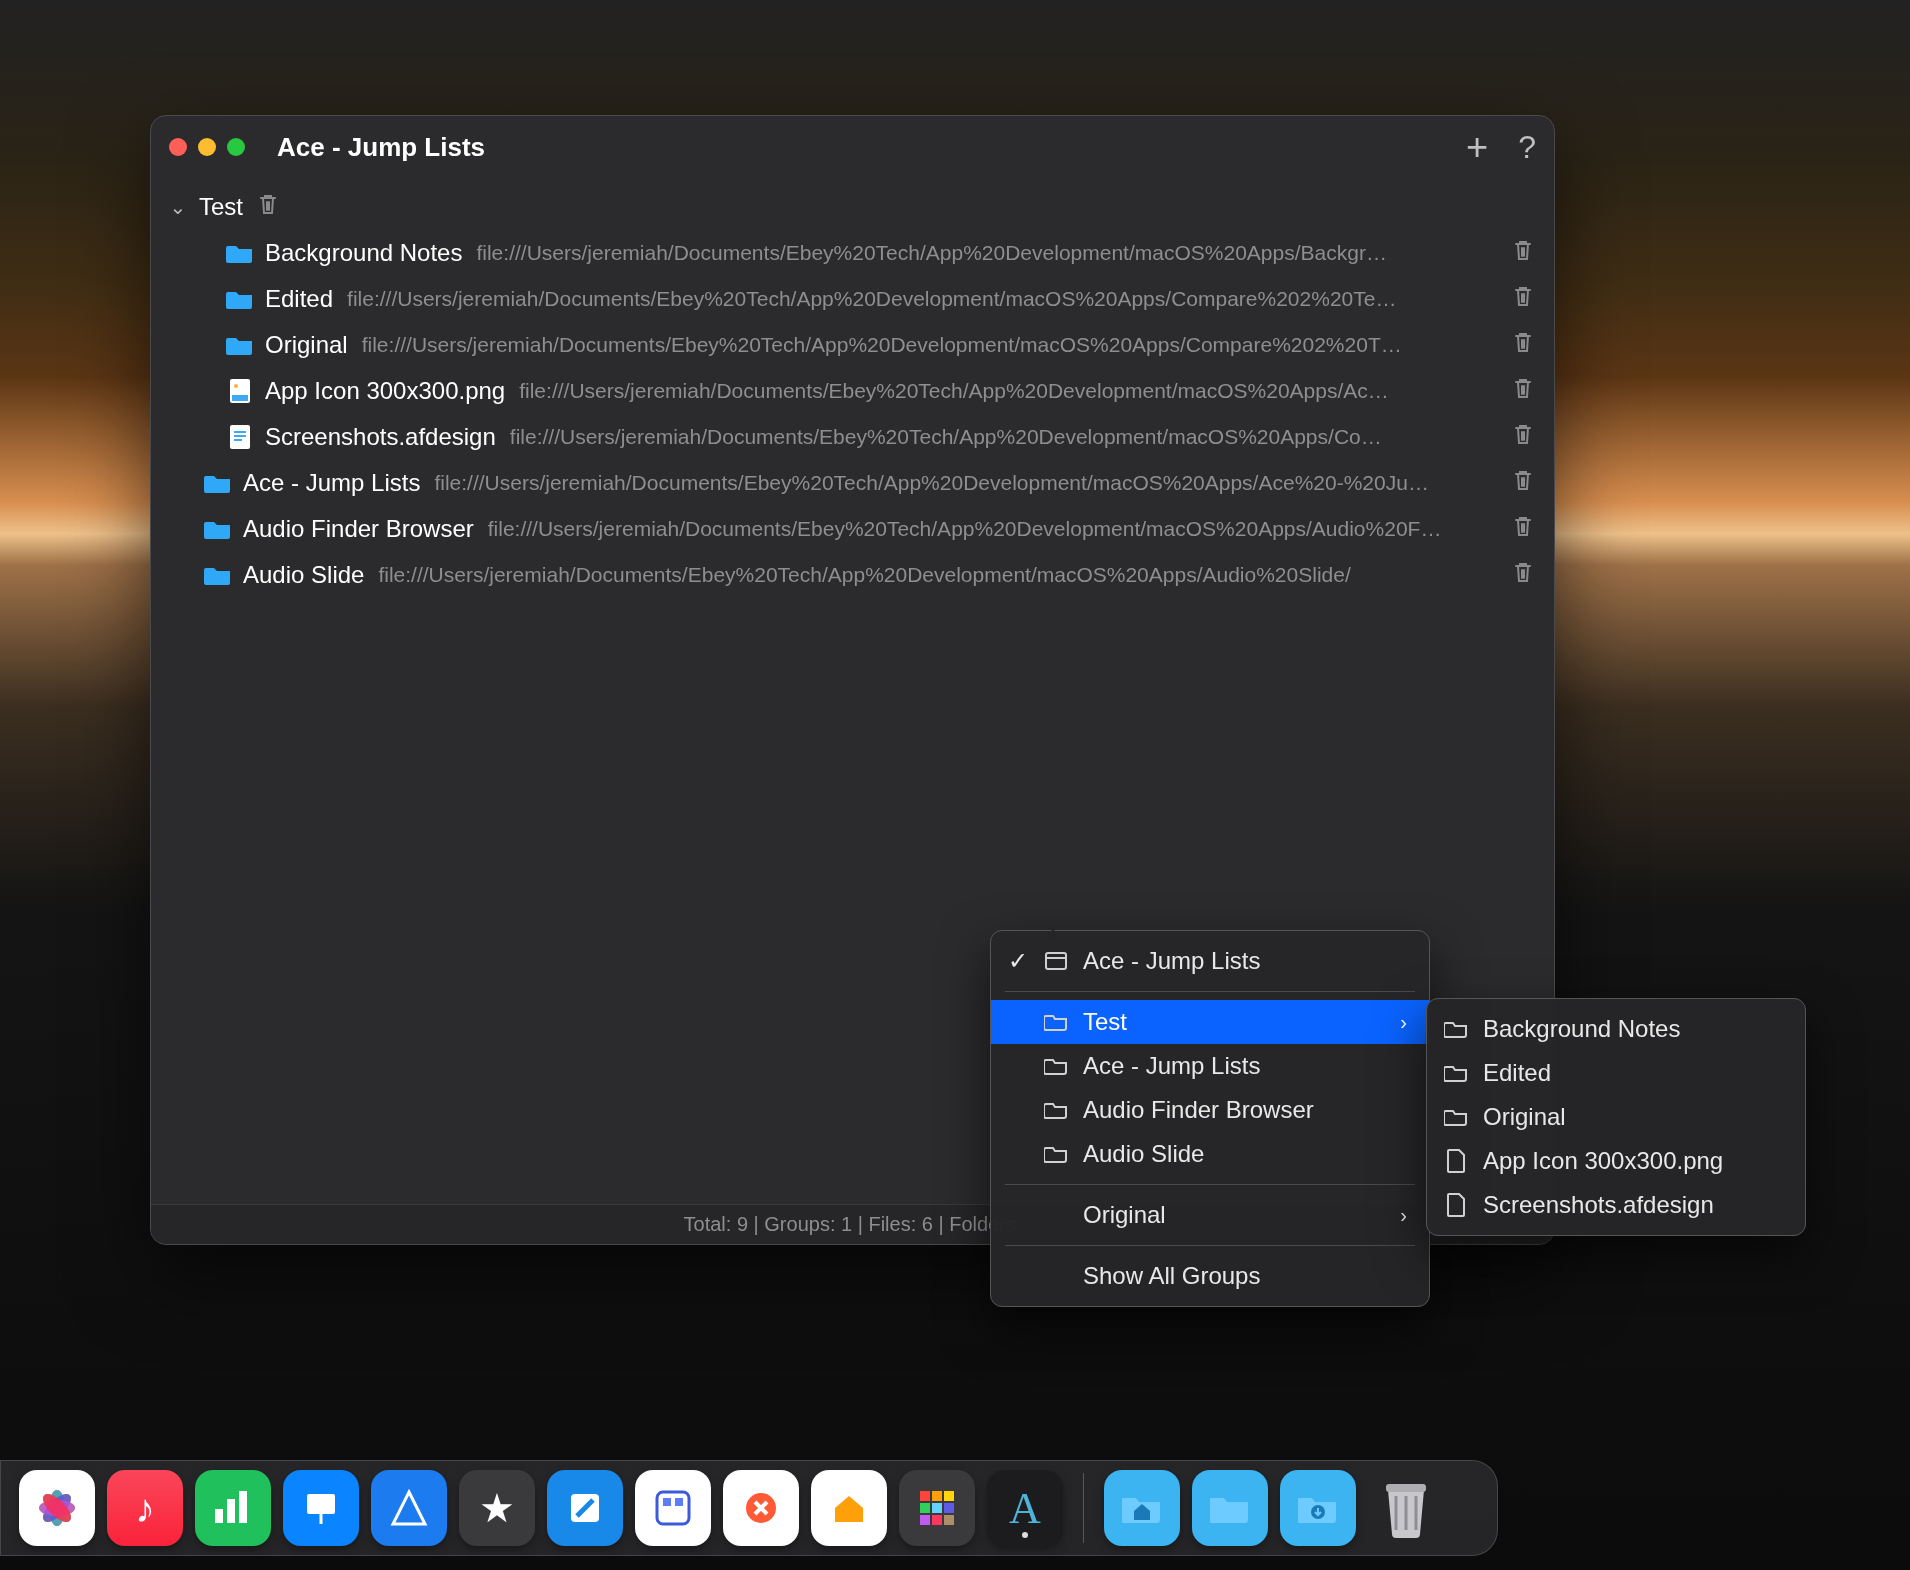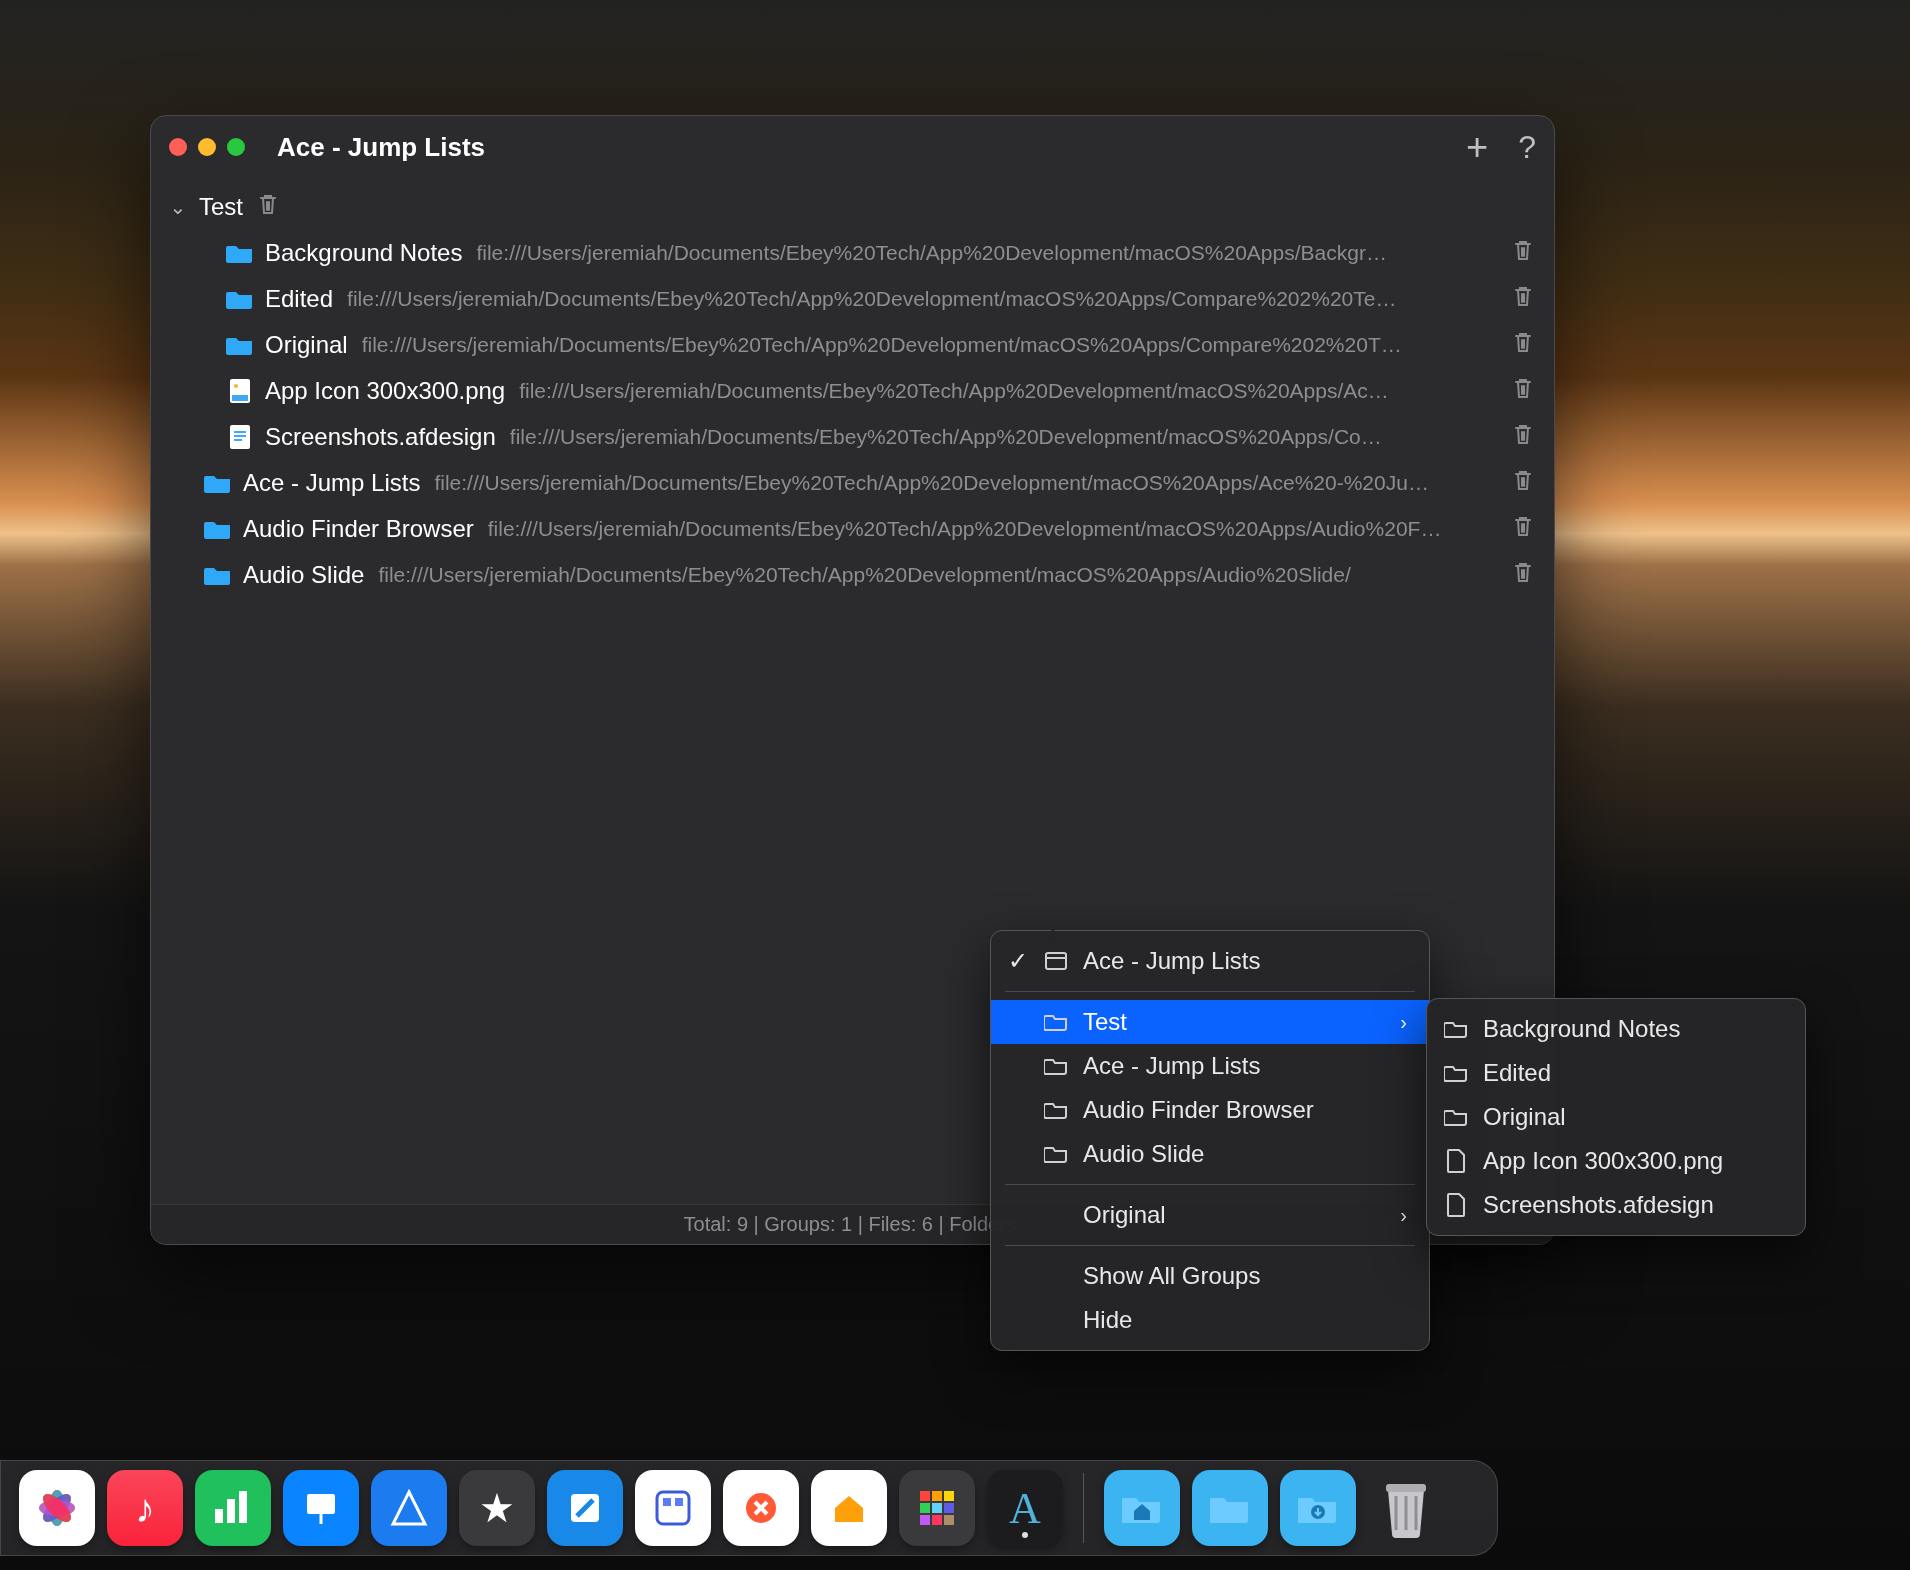--- a/index.html
+++ b/index.html
@@ -313,25 +313,20 @@
     <span class="micon"></span>
     <span class="mlabel">Original</span>
     <span class="marrow">›</span>
   </div>
   <div class="sep"></div>
   <div class="mrow">
     <span class="check"></span>
       <span class="micon"></span>
     <span class="mlabel">Show All Groups</span>
   </div>
-  <div class="mrow">
-    <span class="check"></span>
-      <span class="micon"></span>
-    <span class="mlabel">Hide</span>
-  </div>
 </div>
 
 <div class="menu menu2">
   <div class="mrow">
     <span class="micon">
         <svg width="24" height="18">
           <path class="folder-line" d="M2 3h7l2 3h11v9a2 2 0 0 1-2 2H2a2 2 0 0 1-2-2V5a2 2 0 0 1 2-2z"></path>
         </svg>
       </span>
     <span class="mlabel">Background Notes</span>

